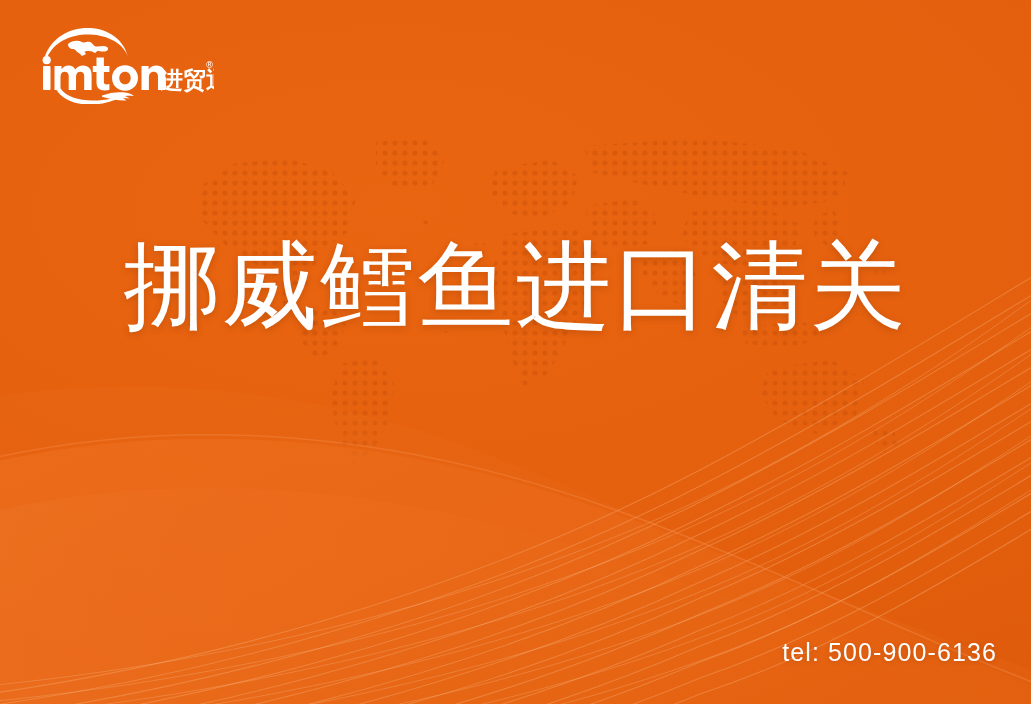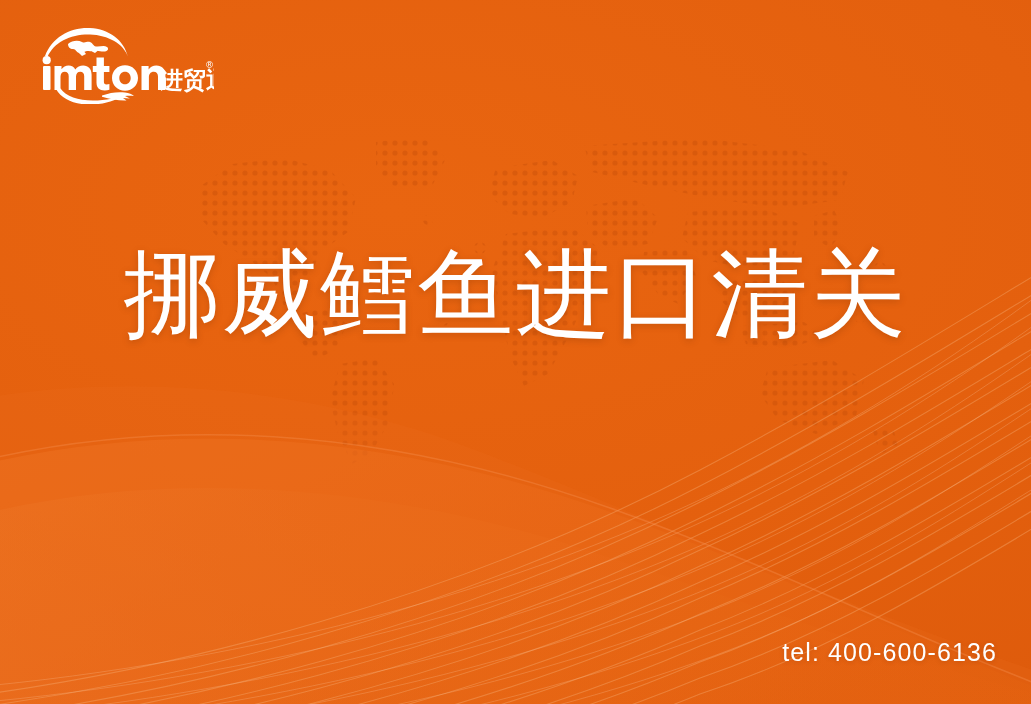--- a/index.html
+++ b/index.html
@@ -65,21 +65,20 @@
     font-size: 96px;
     line-height: 1.26;
     letter-spacing: 2px;
     font-weight: 400;
     text-shadow: 0 2px 7px rgba(120, 45, 0, 0.28);
     pointer-events: none;
   }
   .headline .line {
     display: block;
     white-space: nowrap;
-    margin-top: 8px;
   }
 
   
   .phone {
     position: absolute;
     right: 34px;
     bottom: 37px;
     color: #ffffff;
     font-size: 25px;
     letter-spacing: 1.1px;
@@ -247,15 +246,15 @@
     </g>
 
     <text x="122" y="62" font-family="'DejaVu Sans','Liberation Sans',sans-serif" font-size="23" font-weight="bold" fill="#ffffff">进贸通</text>
     <text x="167" y="42" font-family="'DejaVu Sans','Liberation Sans',sans-serif" font-size="9" fill="#ffffff">®</text>
   </svg>
 
   <div class="headline">
     <span class="line">挪威鳕鱼进口清关</span>
   </div>
 
-  <div class="phone">tel: 400-600-6136</div>
+  <div class="phone">tel: 500-900-6136</div>
 
 </div>
 
 </body></html>

